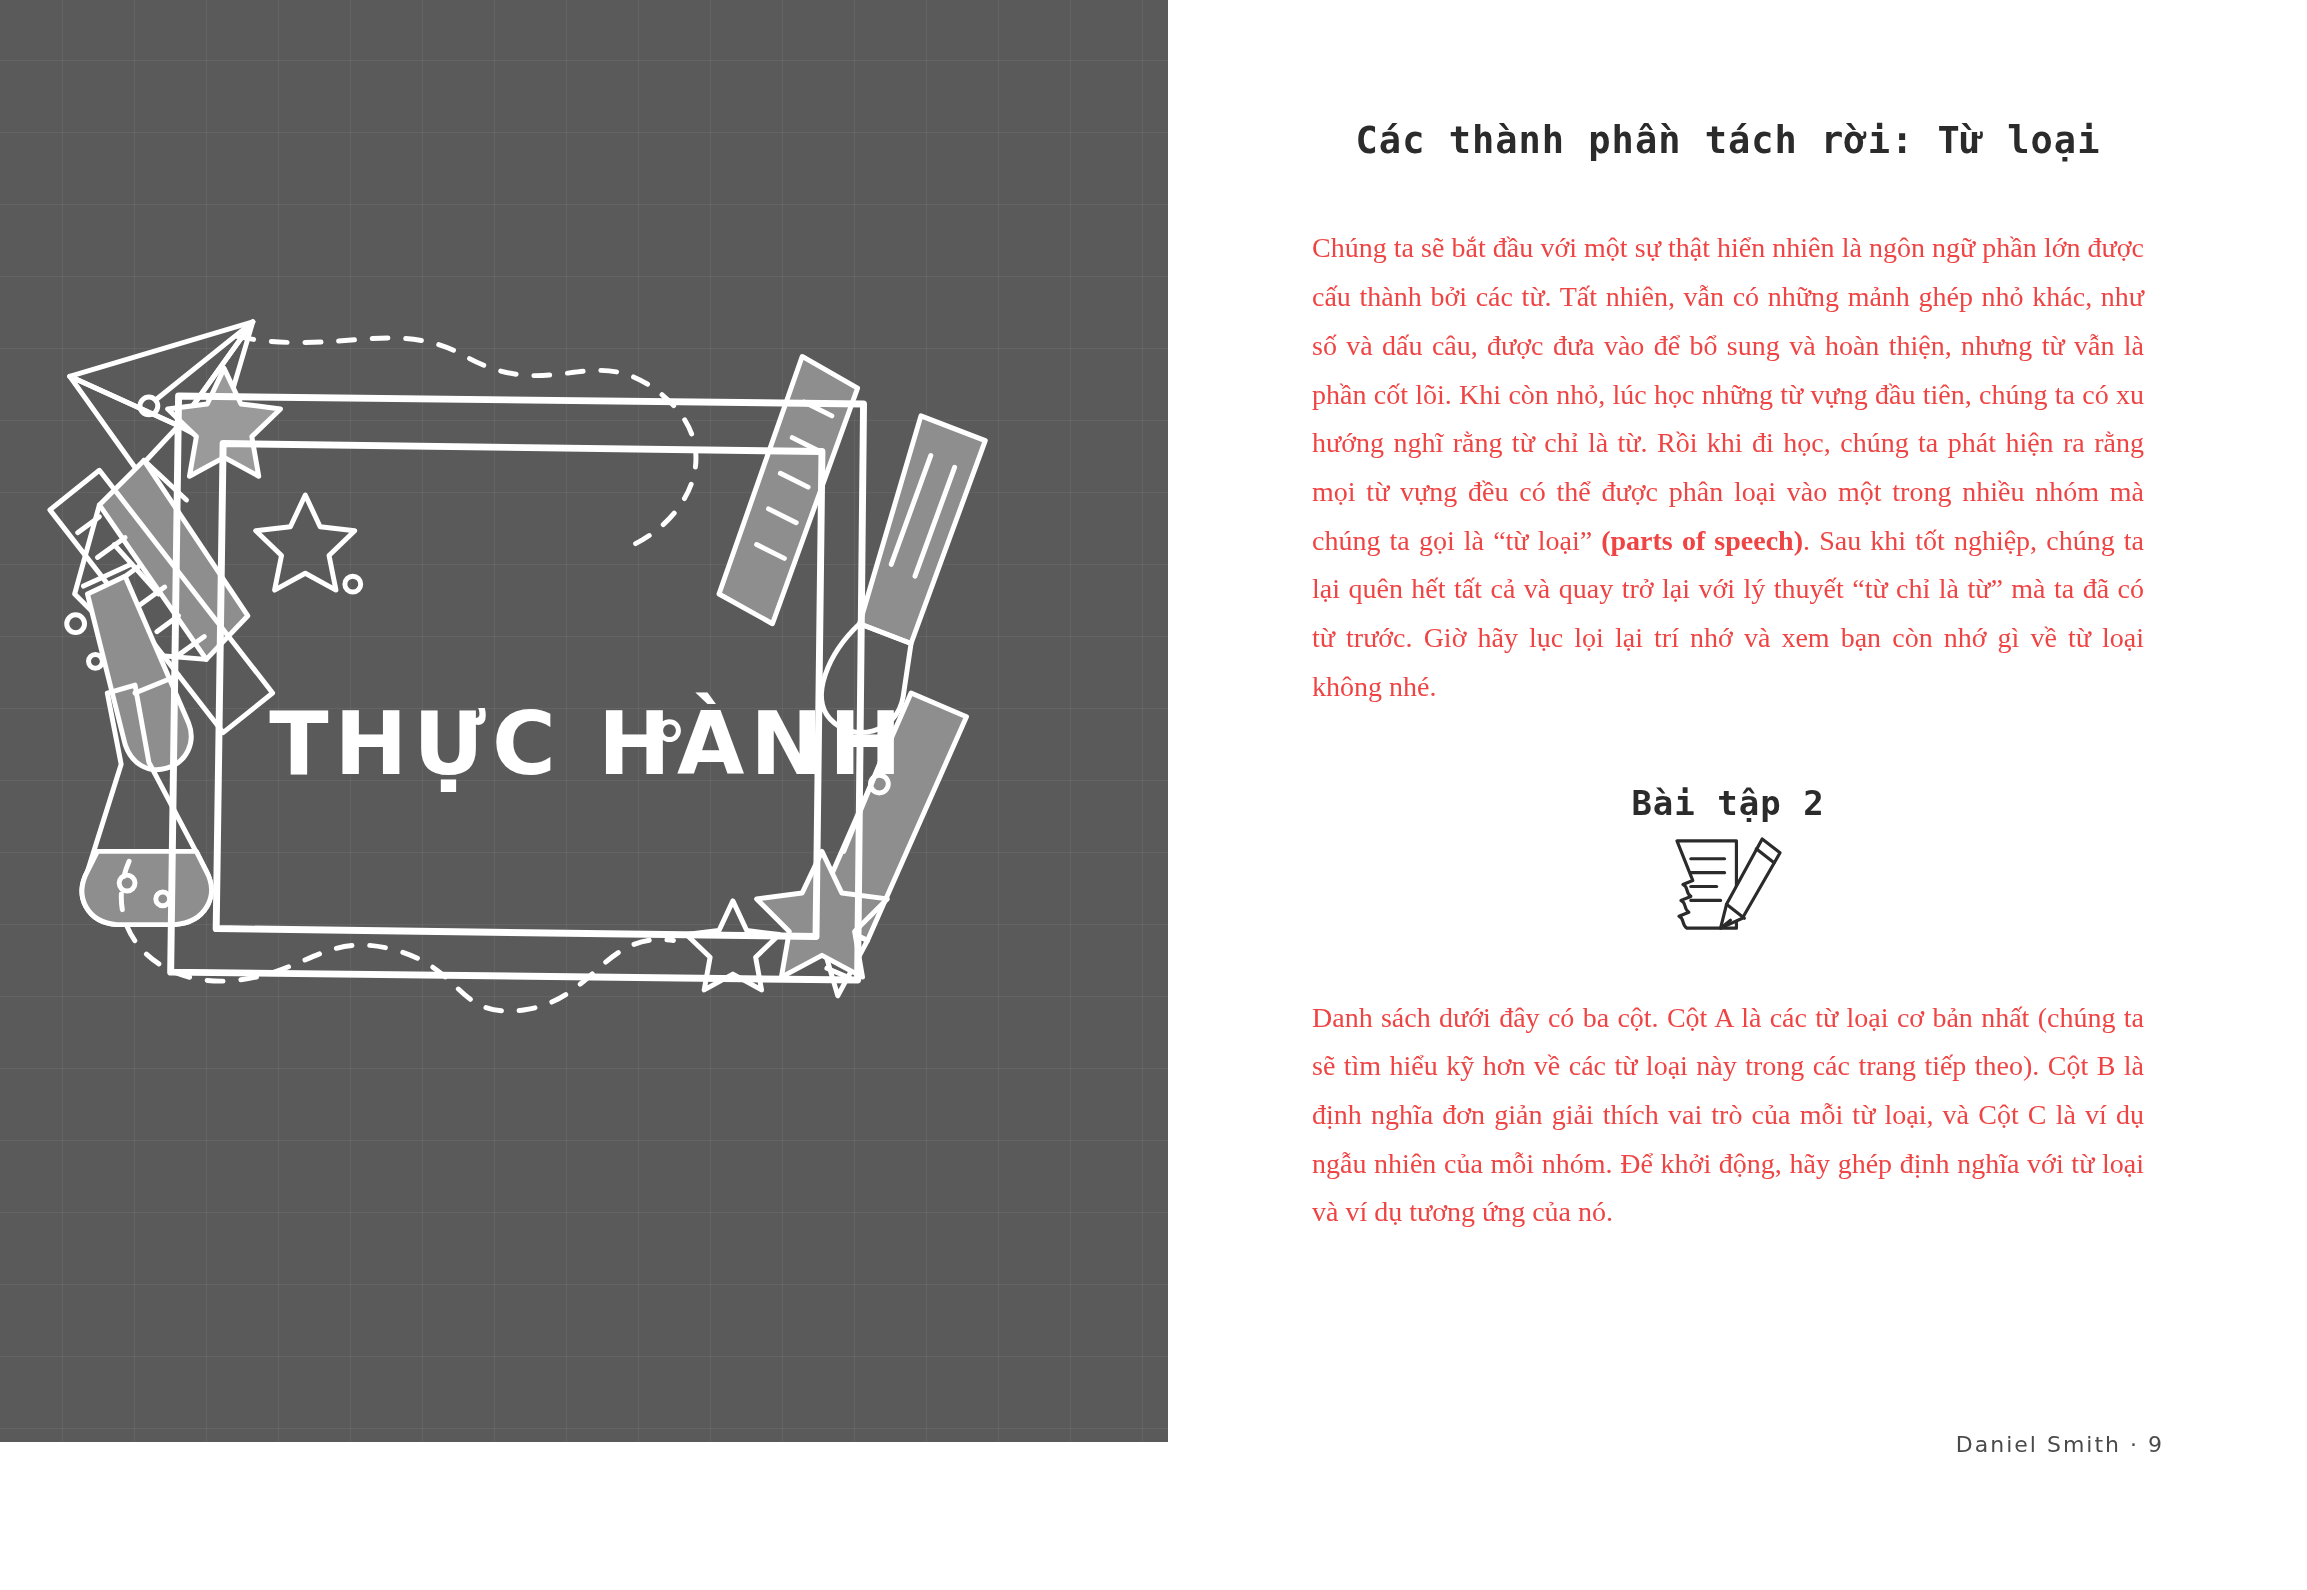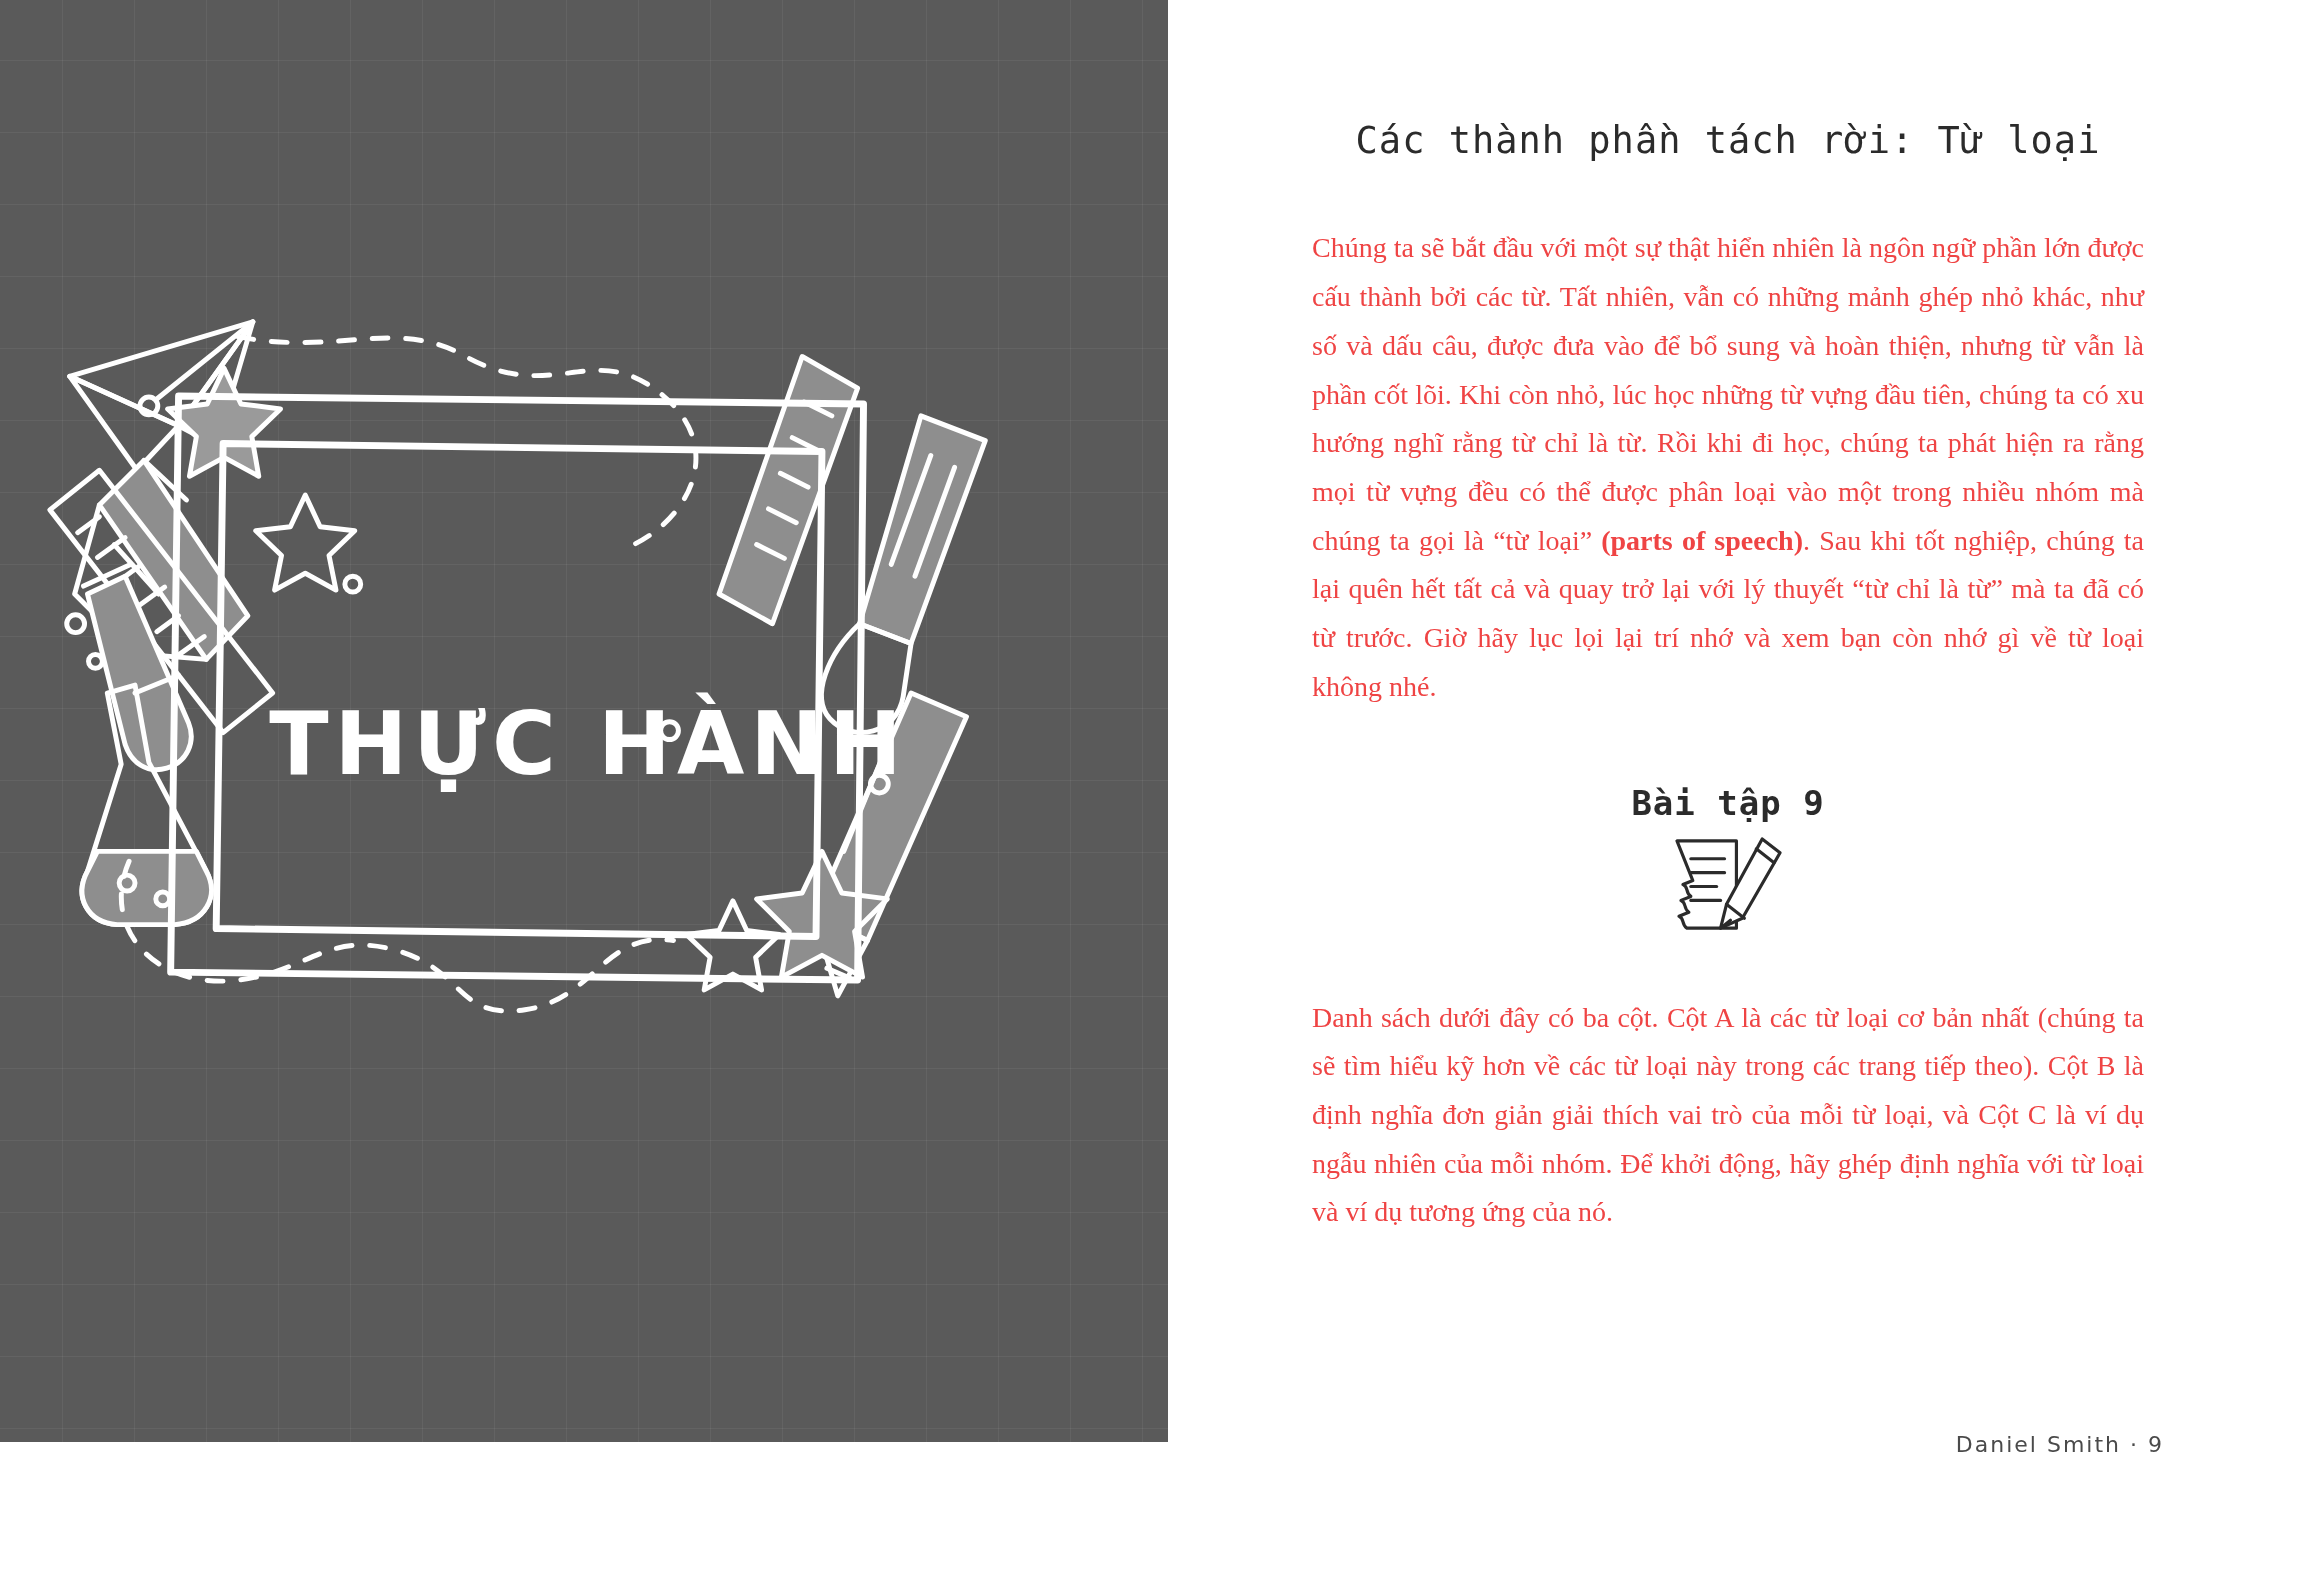--- a/index.html
+++ b/index.html
@@ -72,21 +72,21 @@
     background: #ffffff;
   }
   .content {
     position: absolute;
     left: 144px;
     top: 119px;
     width: 832px;
   }
   h1.chapter-title {
     font-family: "DejaVu Sans Mono", monospace;
-    font-weight: normal;
+    font-weight: bold;
     font-size: 37px;
     color: #2b2b2b;
     text-align: center;
     letter-spacing: 1px;
     margin: 0 0 61px 0;
     line-height: 1.2;
   }
   p.body-text {
     font-family: "Liberation Serif", serif;
     font-size: 28px;
@@ -234,21 +234,21 @@
     </div>
   </div>
 
   <div class="right-panel">
     <div class="content">
 
       <h1 class="chapter-title">Các thành phần tách rời: Từ loại</h1>
 
       <p class="body-text"><span>Chúng ta sẽ bắt đầu với một sự thật hiển nhiên là ngôn ngữ phần lớn được cấu thành bởi các từ. Tất nhiên, vẫn có những mảnh ghép nhỏ khác, như số và dấu câu, được đưa vào để bổ sung và hoàn thiện, nhưng từ vẫn là phần cốt lõi. Khi còn nhỏ, lúc học những từ vựng đầu tiên, chúng ta có xu hướng nghĩ rằng từ chỉ là từ. Rồi khi đi học, chúng ta phát hiện ra rằng mọi từ vựng đều có thể được phân loại vào một trong nhiều nhóm mà chúng ta gọi là “từ loại” </span><b>(parts of speech)</b><span>. Sau khi tốt nghiệp, chúng ta lại quên hết tất cả và quay trở lại với lý thuyết “từ chỉ là từ” mà ta đã có từ trước. Giờ hãy lục lọi lại trí nhớ và xem bạn còn nhớ gì về từ loại không nhé.</span></p>
 
-      <h2 class="exercise-title">Bài tập 9</h2>
+      <h2 class="exercise-title">Bài tập 2</h2>
 
       <div class="exercise-icon">
         <svg width="139" height="109" viewBox="0 0 140 110" fill="none" stroke="#2b2b2b" stroke-width="3.2" stroke-linecap="round" stroke-linejoin="round">
           <path d="M18 8 L78 8 L78 96 L28 96 C22 92 26 86 20 84 L30 80 C24 76 28 70 22 68 L32 64 C26 60 30 54 24 52 L34 48 L18 8 Z" fill="#ffffff"></path>
           <path d="M32 26 L66 26"></path>
           <path d="M32 40 L66 40"></path>
           <path d="M32 54 L58 54"></path>
           <path d="M32 68 L62 68"></path>
           <path d="M104 6 L122 20 L84 86 L62 96 L68 72 Z" fill="#ffffff"></path>
           <path d="M68 72 L86 86"></path>

